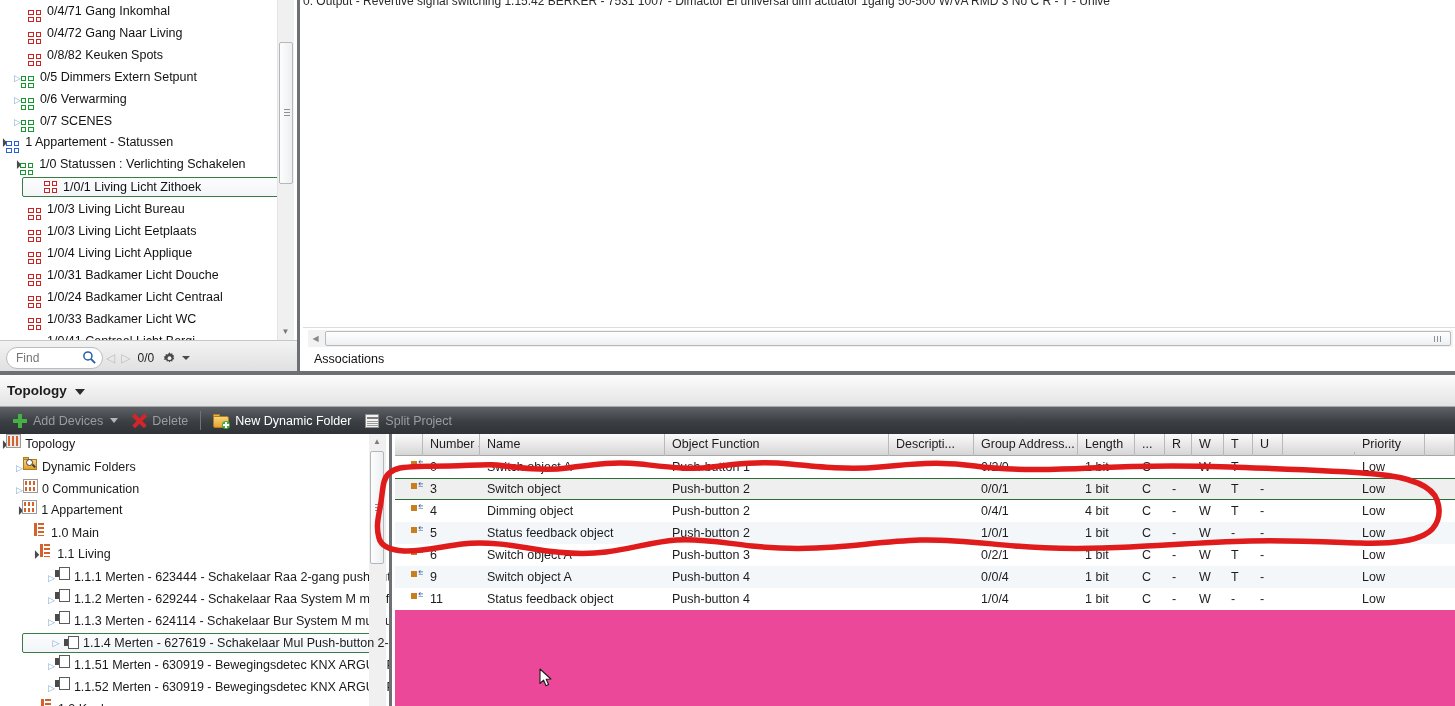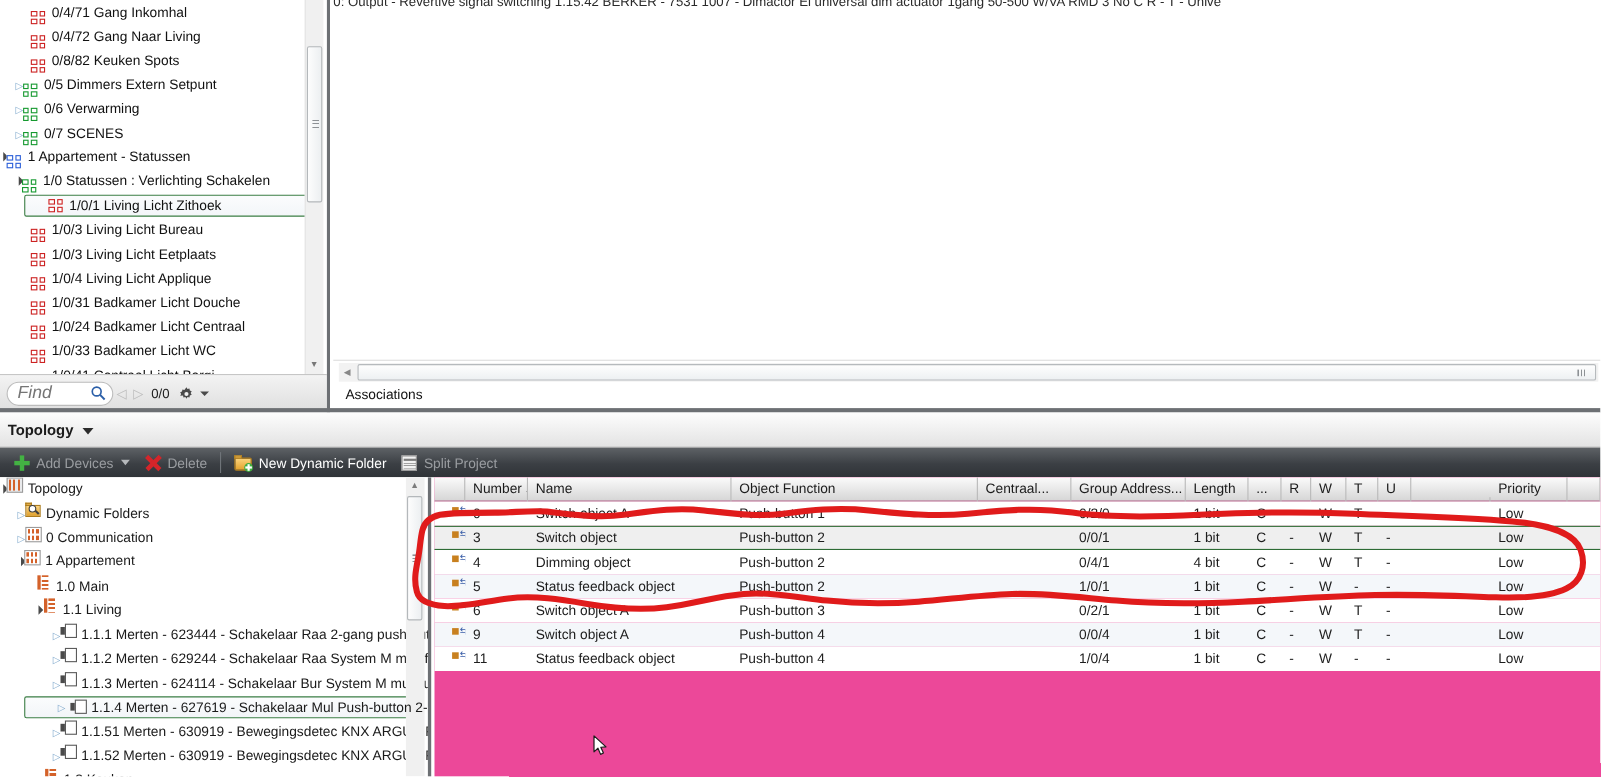--- a/index.html
+++ b/index.html
@@ -74,21 +74,21 @@
   }
 
   
   #find-bar {
     position: absolute; left: 0; bottom: 0; width: 297px; height: 35px;
     background: linear-gradient(#f3f3f3,#dedede); border-top: 1px solid #c6c6c6;
     display: flex; align-items: center; padding: 0 6px;
   }
   #find-input {
     width: 97px; height: 22px; border: 1px solid #bcbcbc; border-radius: 11px;
-    background: #fff; font-style: italic; color: #888; font-size: 16px;
+    background: #fff; color: #888; font-size: 12px;
     padding: 0 22px 0 9px; outline: none; font-family: "Liberation Sans", sans-serif;
   }
   #find-wrap { position: relative; }
   #find-mag { position: absolute; right: 6px; top: 3px; width: 15px; height: 15px; }
   .nav-arrow { color: #bdbdbd; font-size: 12px; margin: 0 3px; }
   #find-count { font-size: 12px; color: #222; margin: 0 6px 0 4px; }
   #gear { margin-left: 2px; }
   .caret-dn { width:0;height:0;border-left:4px solid transparent;border-right:4px solid transparent;border-top:4px solid #4a4a4a; display:inline-block; margin-left:5px;}
 
   
@@ -540,21 +540,21 @@
           </div>
       </div>
     </div>
 
     <div id="obj-table">
       <div id="obj-head">
           <div class="th c-ico"><span></span></div>
           <div class="th c-num"><span>Number</span><span class="sortarrow"></span></div>
           <div class="th c-name"><span>Name</span></div>
           <div class="th c-func"><span>Object Function</span></div>
-          <div class="th c-desc"><span>Centraal...</span></div>
+          <div class="th c-desc"><span>Descripti...</span></div>
           <div class="th c-ga"><span>Group Address...</span></div>
           <div class="th c-len"><span>Length</span></div>
           <div class="th c-dots"><span>...</span></div>
           <div class="th c-r"><span>R</span></div>
           <div class="th c-w"><span>W</span></div>
           <div class="th c-t"><span>T</span></div>
           <div class="th c-u"><span>U</span></div>
           <div class="th c-dt"><span>Data Ty...</span></div>
           <div class="th c-pri"><span>Priority</span></div>
           <div class="th c-tail"></div>

